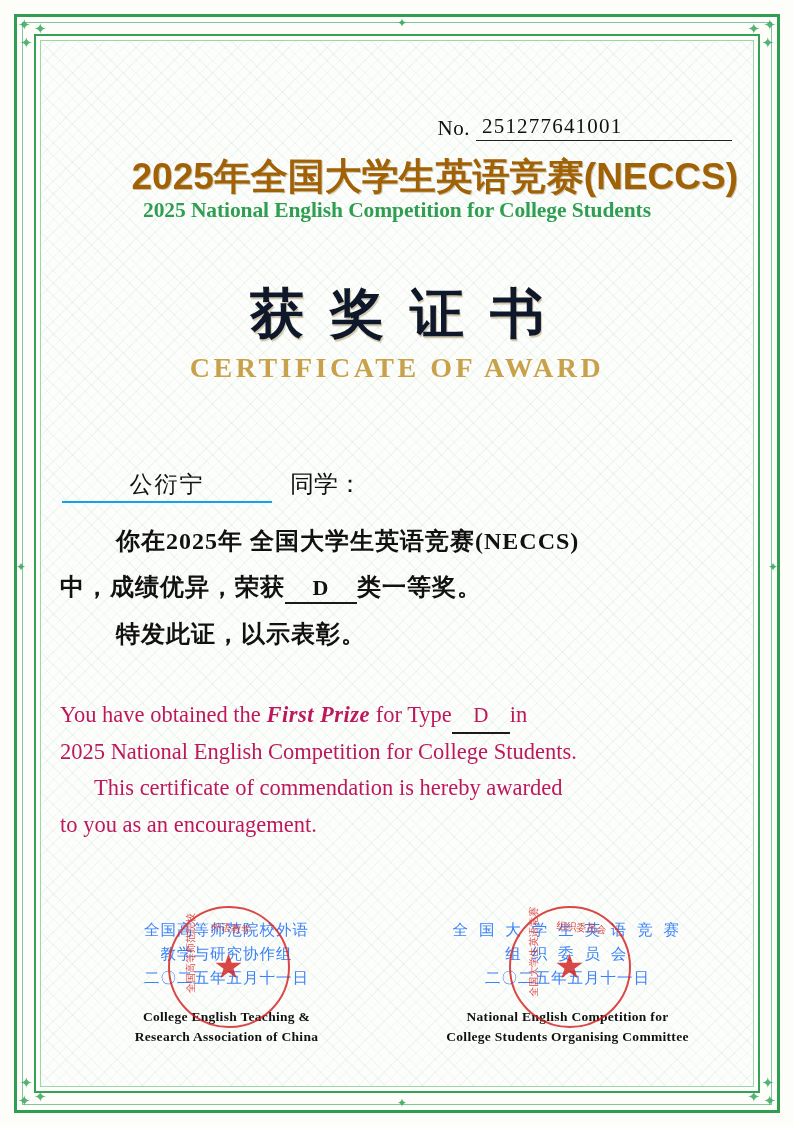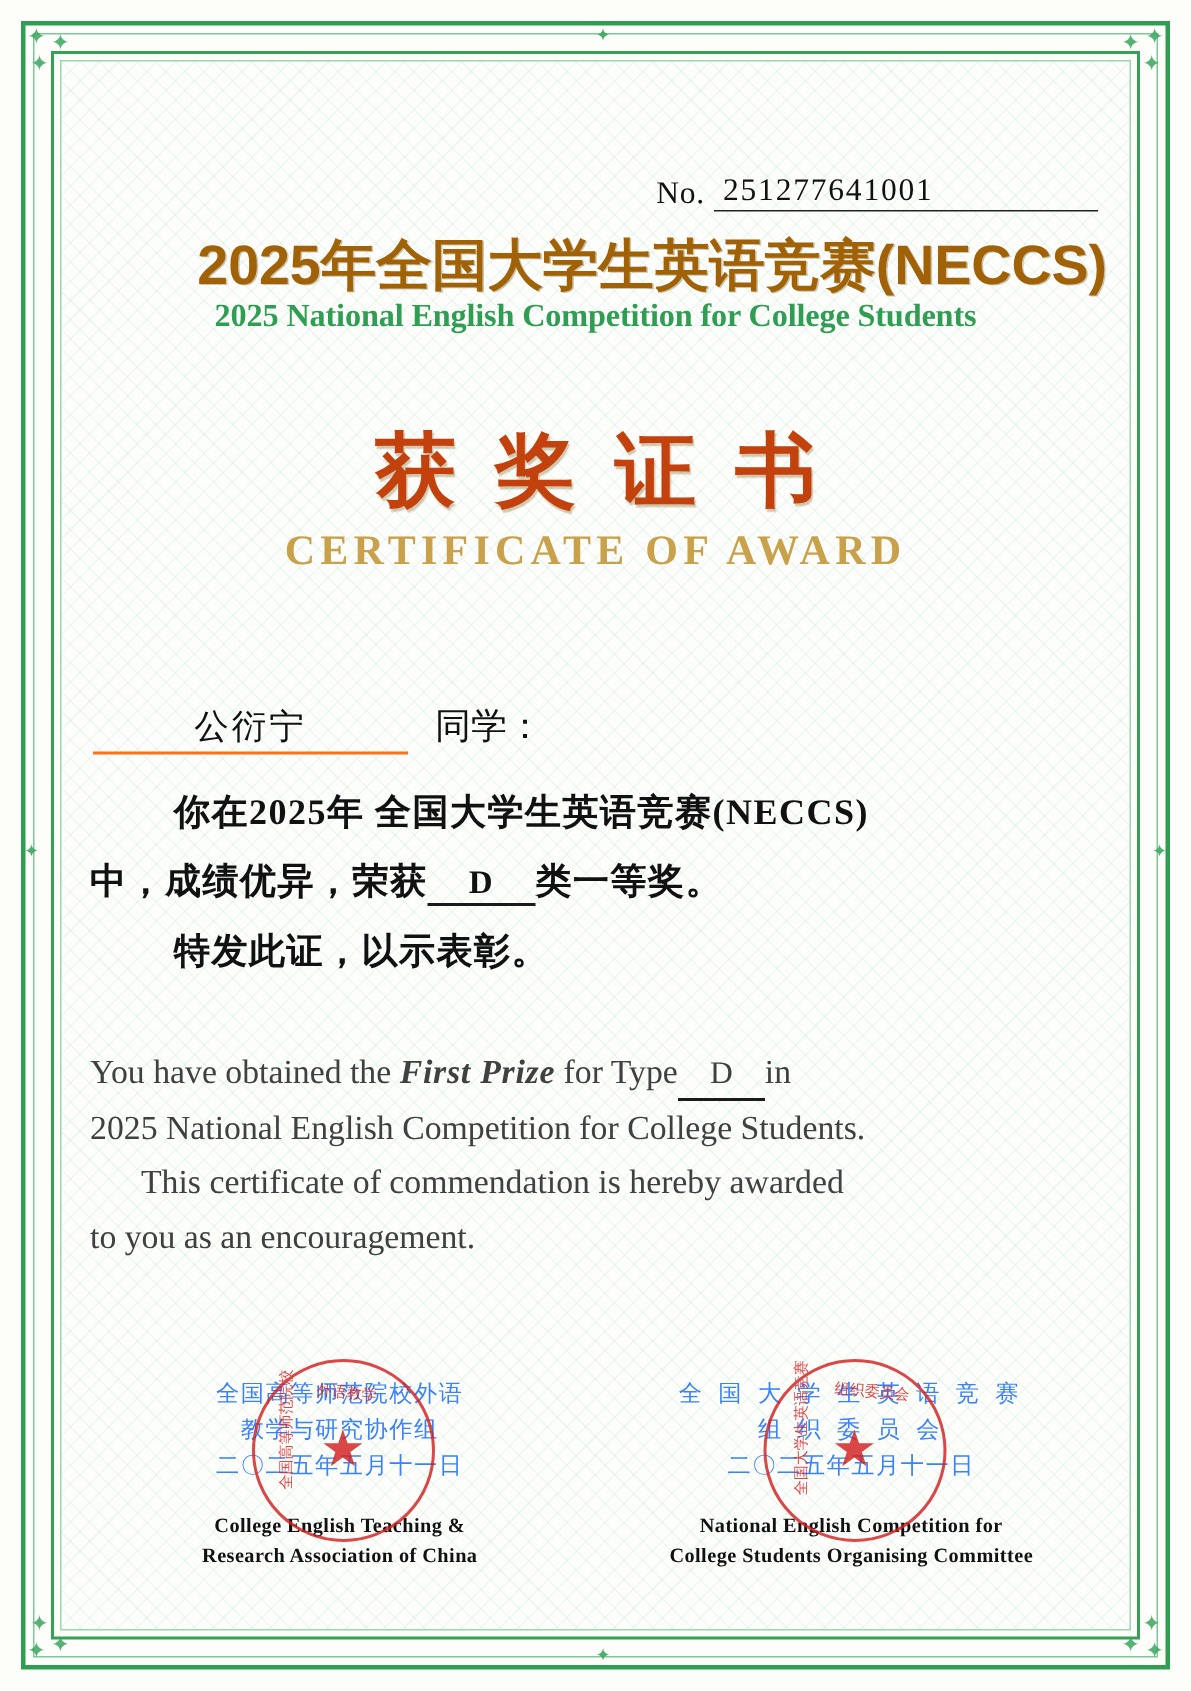--- a/index.html
+++ b/index.html
@@ -163,21 +163,21 @@
     position: absolute;
     top: 222px;
     left: 0;
     right: 0;
     text-align: center;
     font-family: "Liberation Serif", serif;
     font-weight: bold;
     font-size: 54px;
     letter-spacing: 26px;
     text-indent: 26px;
-    color: #c2410c;
+    color: #0f172a;
     text-shadow: 1px 2px 1px rgba(130,95,25,0.35);
   }
   .award-en {
     position: absolute;
     top: 296px;
     left: 0;
     right: 0;
     text-align: center;
     font-family: "Liberation Serif", serif;
     font-weight: bold;
@@ -200,21 +200,21 @@
     align-items: baseline;
     margin-bottom: 16px;
     font-size: 23px;
   }
 
   .name-line { margin-bottom: 22px; padding-left: 2px; }
   .blank-name {
     display: inline-block;
     min-width: 210px;
     text-align: center;
-    border-bottom: 2px solid #f97316;
+    border-bottom: 2px solid #0ea5e9;
     font-family: "Liberation Sans", sans-serif;
     font-size: 23px;
     padding-bottom: 1px;
     letter-spacing: 2px;
   }
   .cn-after-name {
     font-family: "Liberation Serif", serif;
     font-size: 24px;
     margin-left: 18px;
   }
@@ -235,21 +235,21 @@
     border-bottom: 2px solid #1a1a1a;
     font-family: "Liberation Serif", serif;
     font-size: 22px;
     padding-bottom: 1px;
   }
 
   .en-para {
     font-family: "Liberation Serif", serif;
     font-size: 22.5px;
     line-height: 1.62;
-    color: #404040;
+    color: #be185d;
     margin-top: 47px;
   }
   .en-para .indent-sp { display: inline-block; width: 34px; }
   .prize-italic {
     font-style: italic;
     font-weight: bold;
     font-family: "Liberation Serif", serif;
     letter-spacing: .5px;
   }
   .blank-type-en {

